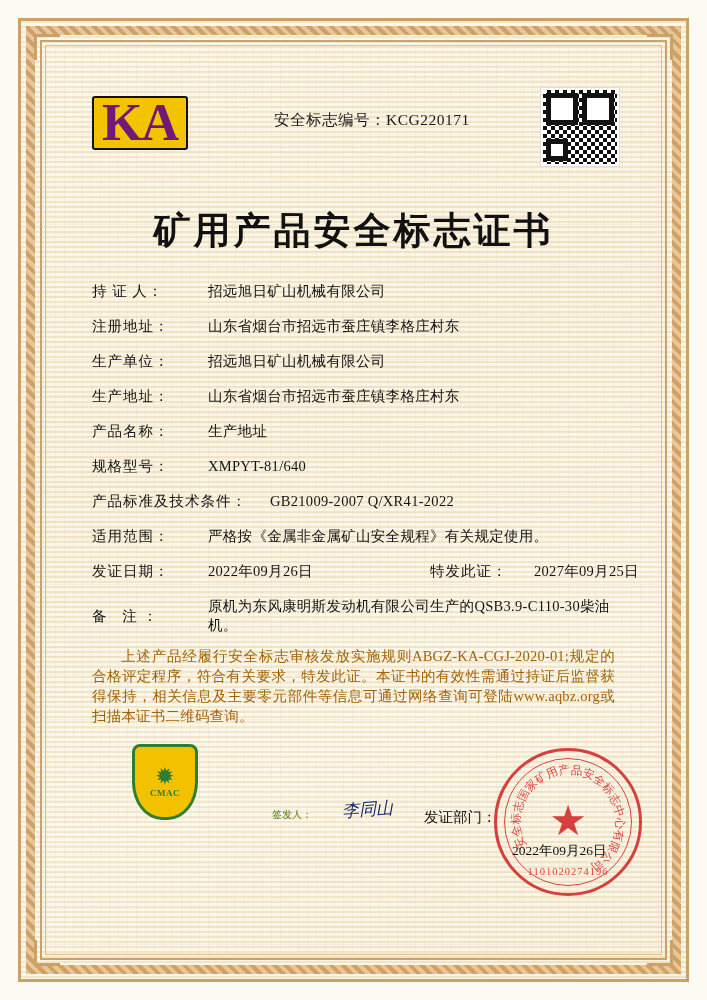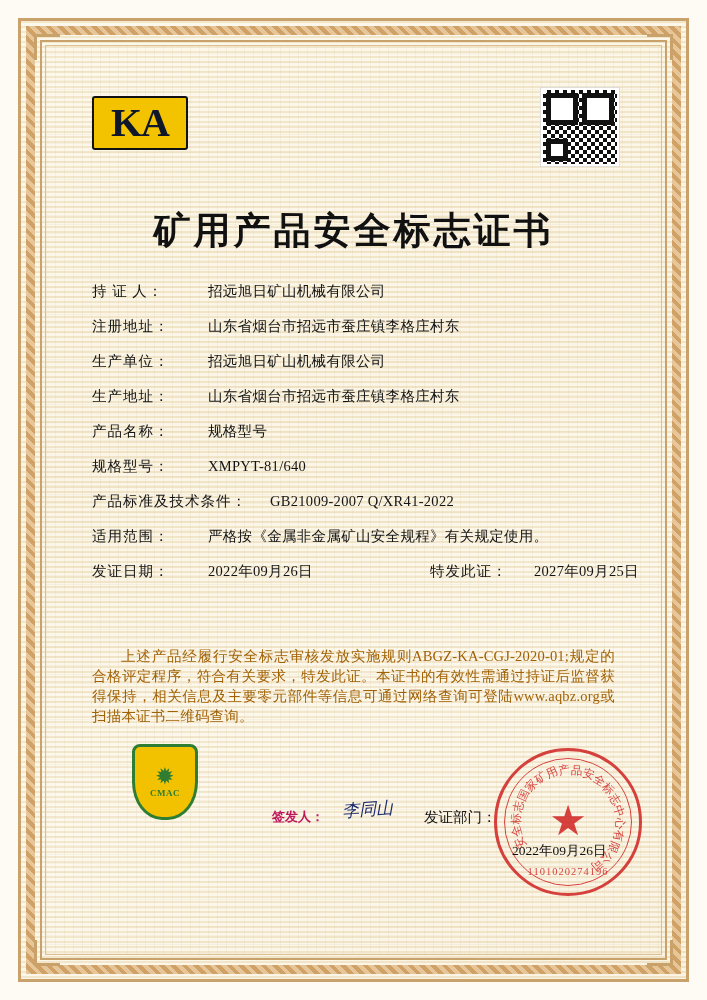--- a/index.html
+++ b/index.html
@@ -75,23 +75,23 @@
     left: 46px; top: 12px;
     width: 96px; height: 54px;
     background: #f3c300;
     border: 2px solid #111;
     border-radius: 3px;
     display: flex; align-items: center; justify-content: center;
   }
   .ka-logo span {
     font-family: "Liberation Serif", serif;
     font-weight: bold;
-    font-size: 40px;
+    font-size: 52px;
     letter-spacing: -1px;
-    color: #0f172a;
+    color: #701a75;
     line-height: 1;
   }
   .cert-no {
     position: absolute;
     left: 228px; top: 26px;
     font-size: 15.5px;
     color: #1a1a1a;
     letter-spacing: 0.5px;
   }
   .qr {
@@ -193,23 +193,22 @@
   .cmac-mark {
     font-size: 20px; color: #2e7d32; line-height: 1; font-weight: bold;
   }
   .cmac-text {
     margin-top: 2px;
     font-size: 9px; font-weight: bold; color: #2e7d32; letter-spacing: 0.5px;
   }
   .sign-label {
     position: absolute;
     left: 226px; top: 72px;
-    font-size: 13px;
-    color: #be185d;
-    font-weight: bold;
+    font-size: 10px;
+    color: #4d7c0f;
   }
   .sign-name {
     position: absolute;
     left: 296px; top: 62px;
     font-size: 17px;
     color: #1b2a6b;
     font-family: "Liberation Serif", serif;
     font-style: italic;
     transform: rotate(-4deg);
   }
@@ -292,20 +291,23 @@
   <div class="corner c-tr"></div>
   <div class="corner c-bl"></div>
   <div class="corner c-br"></div>
 
   <div class="content">
 
     <div class="header">
       <div class="ka-logo">
         <span>KA</span>
       </div>
+      <div class="cert-no">
+        <span>安全标志编号：</span><span>KCG220171</span>
+      </div>
       <div class="qr">
         <div class="qr-b"></div>
       </div>
     </div>
 
     <div class="title">矿用产品安全标志证书</div>
 
     <div class="fields">
 
       <div class="row">
@@ -323,21 +325,21 @@
         <div class="value">招远旭日矿山机械有限公司</div>
       </div>
 
       <div class="row">
         <div class="label">生产地址：</div>
         <div class="value">山东省烟台市招远市蚕庄镇李格庄村东</div>
       </div>
 
       <div class="row">
         <div class="label">产品名称：</div>
-        <div class="value">规格型号</div>
+        <div class="value">生产地址</div>
       </div>
 
       <div class="row">
         <div class="label">规格型号：</div>
         <div class="value">XMPYT-81/640</div>
       </div>
 
       <div class="row">
         <div class="label wide">产品标准及技术条件：</div>
         <div class="value">GB21009-2007 Q/XR41-2022</div>
@@ -348,20 +350,24 @@
         <div class="value">严格按《金属非金属矿山安全规程》有关规定使用。</div>
       </div>
 
       <div class="row two">
         <div class="label">发证日期：</div>
         <div class="value">2022年09月26日</div>
         <div class="label2">特发此证：</div>
         <div class="value">2027年09月25日</div>
       </div>
 
+      <div class="row note">
+        <div class="label">备    注：</div>
+        <div class="value">原机为东风康明斯发动机有限公司生产的QSB3.9-C110-30柴油机。</div>
+      </div>
 
     </div>
 
     <div class="paragraph">上述产品经履行安全标志审核发放实施规则ABGZ-KA-CGJ-2020-01;规定的合格评定程序，符合有关要求，特发此证。本证书的有效性需通过持证后监督获得保持，相关信息及主要零元部件等信息可通过网络查询可登陆www.aqbz.org或扫描本证书二维码查询。</div>
 
     <div class="signature-area">
       <div class="cmac-badge">
         <div class="cmac-shield">
           <div class="cmac-mark">✹</div>
           <div class="cmac-text">CMAC</div>

